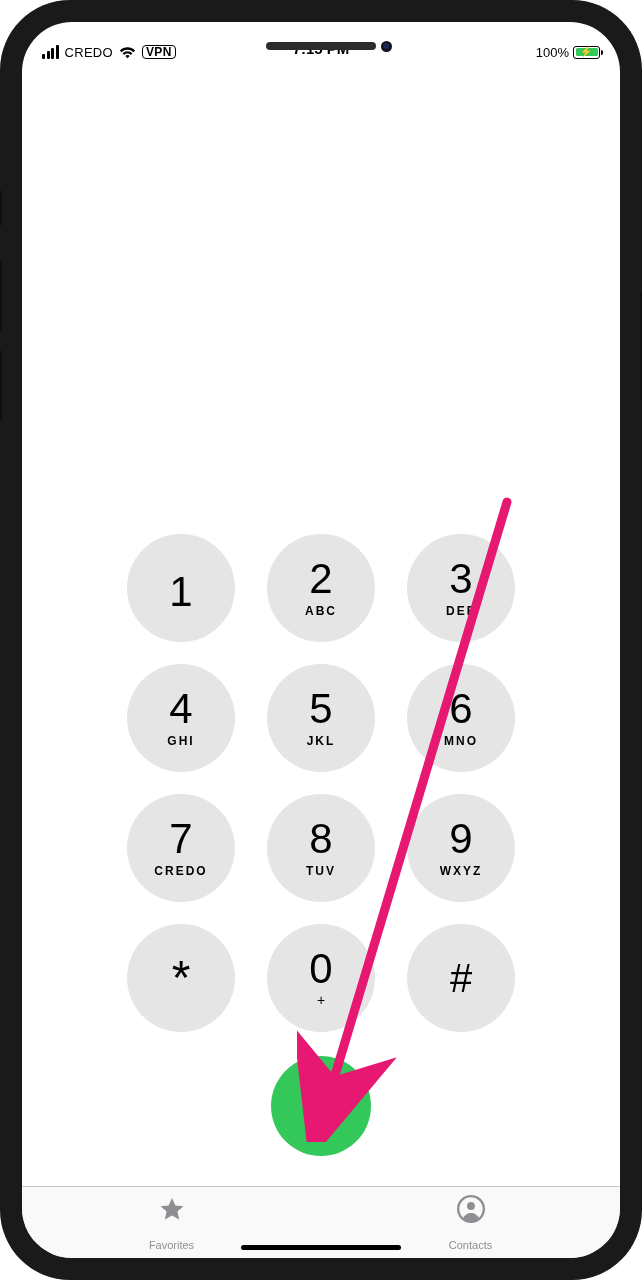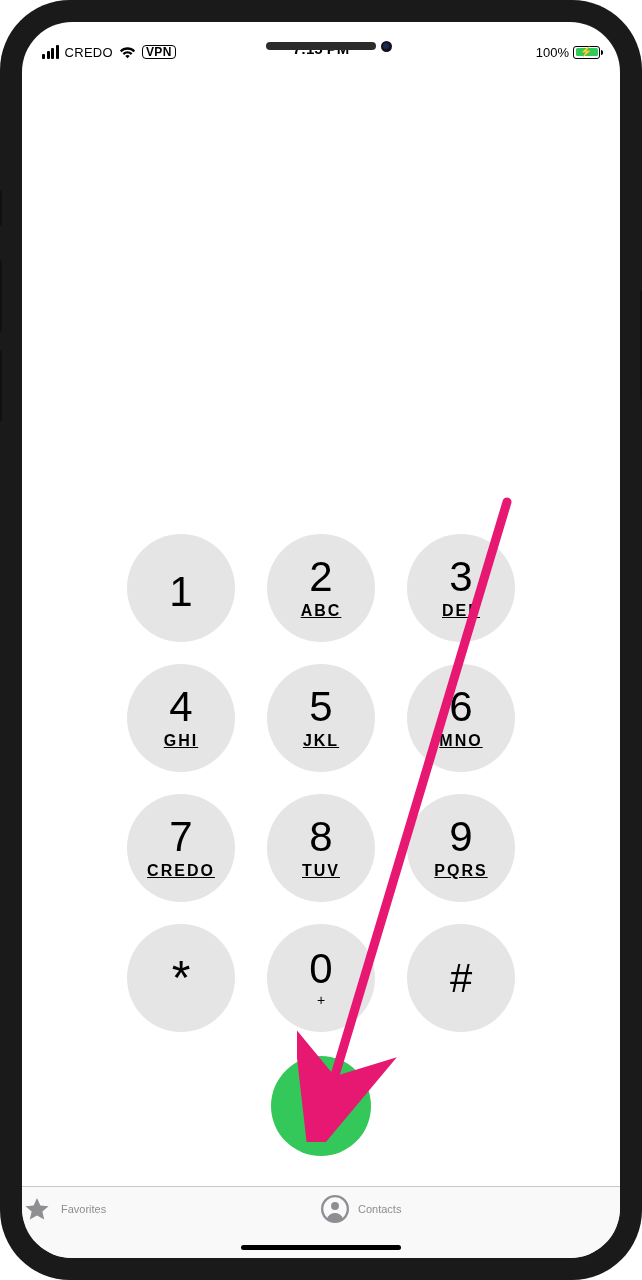--- a/index.html
+++ b/index.html
@@ -126,21 +126,21 @@
     padding-bottom: 24px;
   }
   .key {
     width:108px; height:108px; border-radius:50%;
     background:#e5e5e5;
     display:flex; flex-direction:column; align-items:center; justify-content:center;
     cursor:pointer;
     user-select:none;
   }
   .key-digit { font-size:42px; font-weight:400; color:#000; line-height:1; }
-  .key-letters { font-size:16px; font-weight:600; letter-spacing:2px; color:#000; margin-top:4px;text-decoration:underline; }
+  .key-letters { font-size:12px; font-weight:600; letter-spacing:2px; color:#000; margin-top:4px; }
   .key.noletters .key-digit{ transform:translateY(6px);}
   .key-symbol { font-size:48px; font-weight:400; color:#000; line-height:1;}
   .key-plus { font-size:14px; font-weight:400; color:#000; margin-top:2px;}
 
   .call-row { display:flex; justify-content:center; padding-bottom:30px;}
   .call-btn {
     width:100px;height:100px;border-radius:50%;
     background:#34c759;
     display:flex;align-items:center;justify-content:center;
     cursor:pointer;
@@ -151,21 +151,21 @@
     height:72px;
     border-top:0.5px solid #c7c7cc;
     background:#f8f8f8cc;
     display:flex;
     justify-content:space-around;
     align-items:flex-start;
     padding-top:8px;
   }
   .tab {
     flex:1;
-    display:flex; flex-direction:row; align-items:center; gap:9px;
+    display:flex; flex-direction:column; align-items:center; gap:16px;
     cursor:pointer;
     color:#8e8e93;
   }
   .tab.active { color:#007aff; }
   .tab-label { font-size:11px; }
   .tab-icon { height:28px; display:flex; align-items:center; justify-content:center;}
 
   
   .home-indicator{
     position:absolute;
@@ -252,21 +252,21 @@
         <div class="key">
           <span class="key-digit">7</span>
           <span class="key-letters">CREDO</span>
         </div>
         <div class="key">
           <span class="key-digit">8</span>
           <span class="key-letters">TUV</span>
         </div>
         <div class="key">
           <span class="key-digit">9</span>
-          <span class="key-letters">PQRS</span>
+          <span class="key-letters">WXYZ</span>
         </div>
         <div class="key noletters">
           <span class="key-symbol">*</span>
         </div>
         <div class="key">
           <span class="key-digit">0</span>
           <span class="key-plus">+</span>
         </div>
         <div class="key noletters">
           <span class="key-symbol" style="font-size:40px;">#</span>

